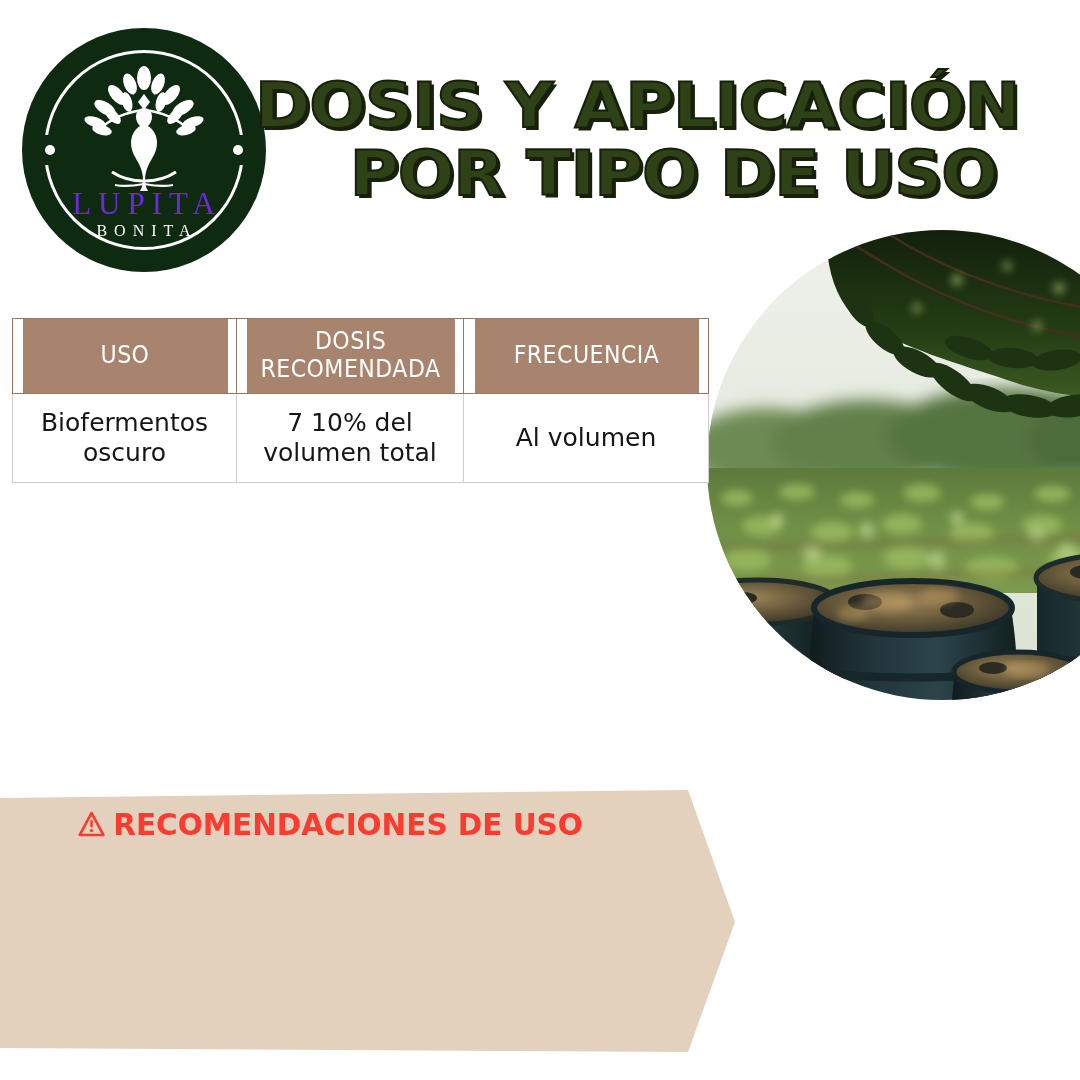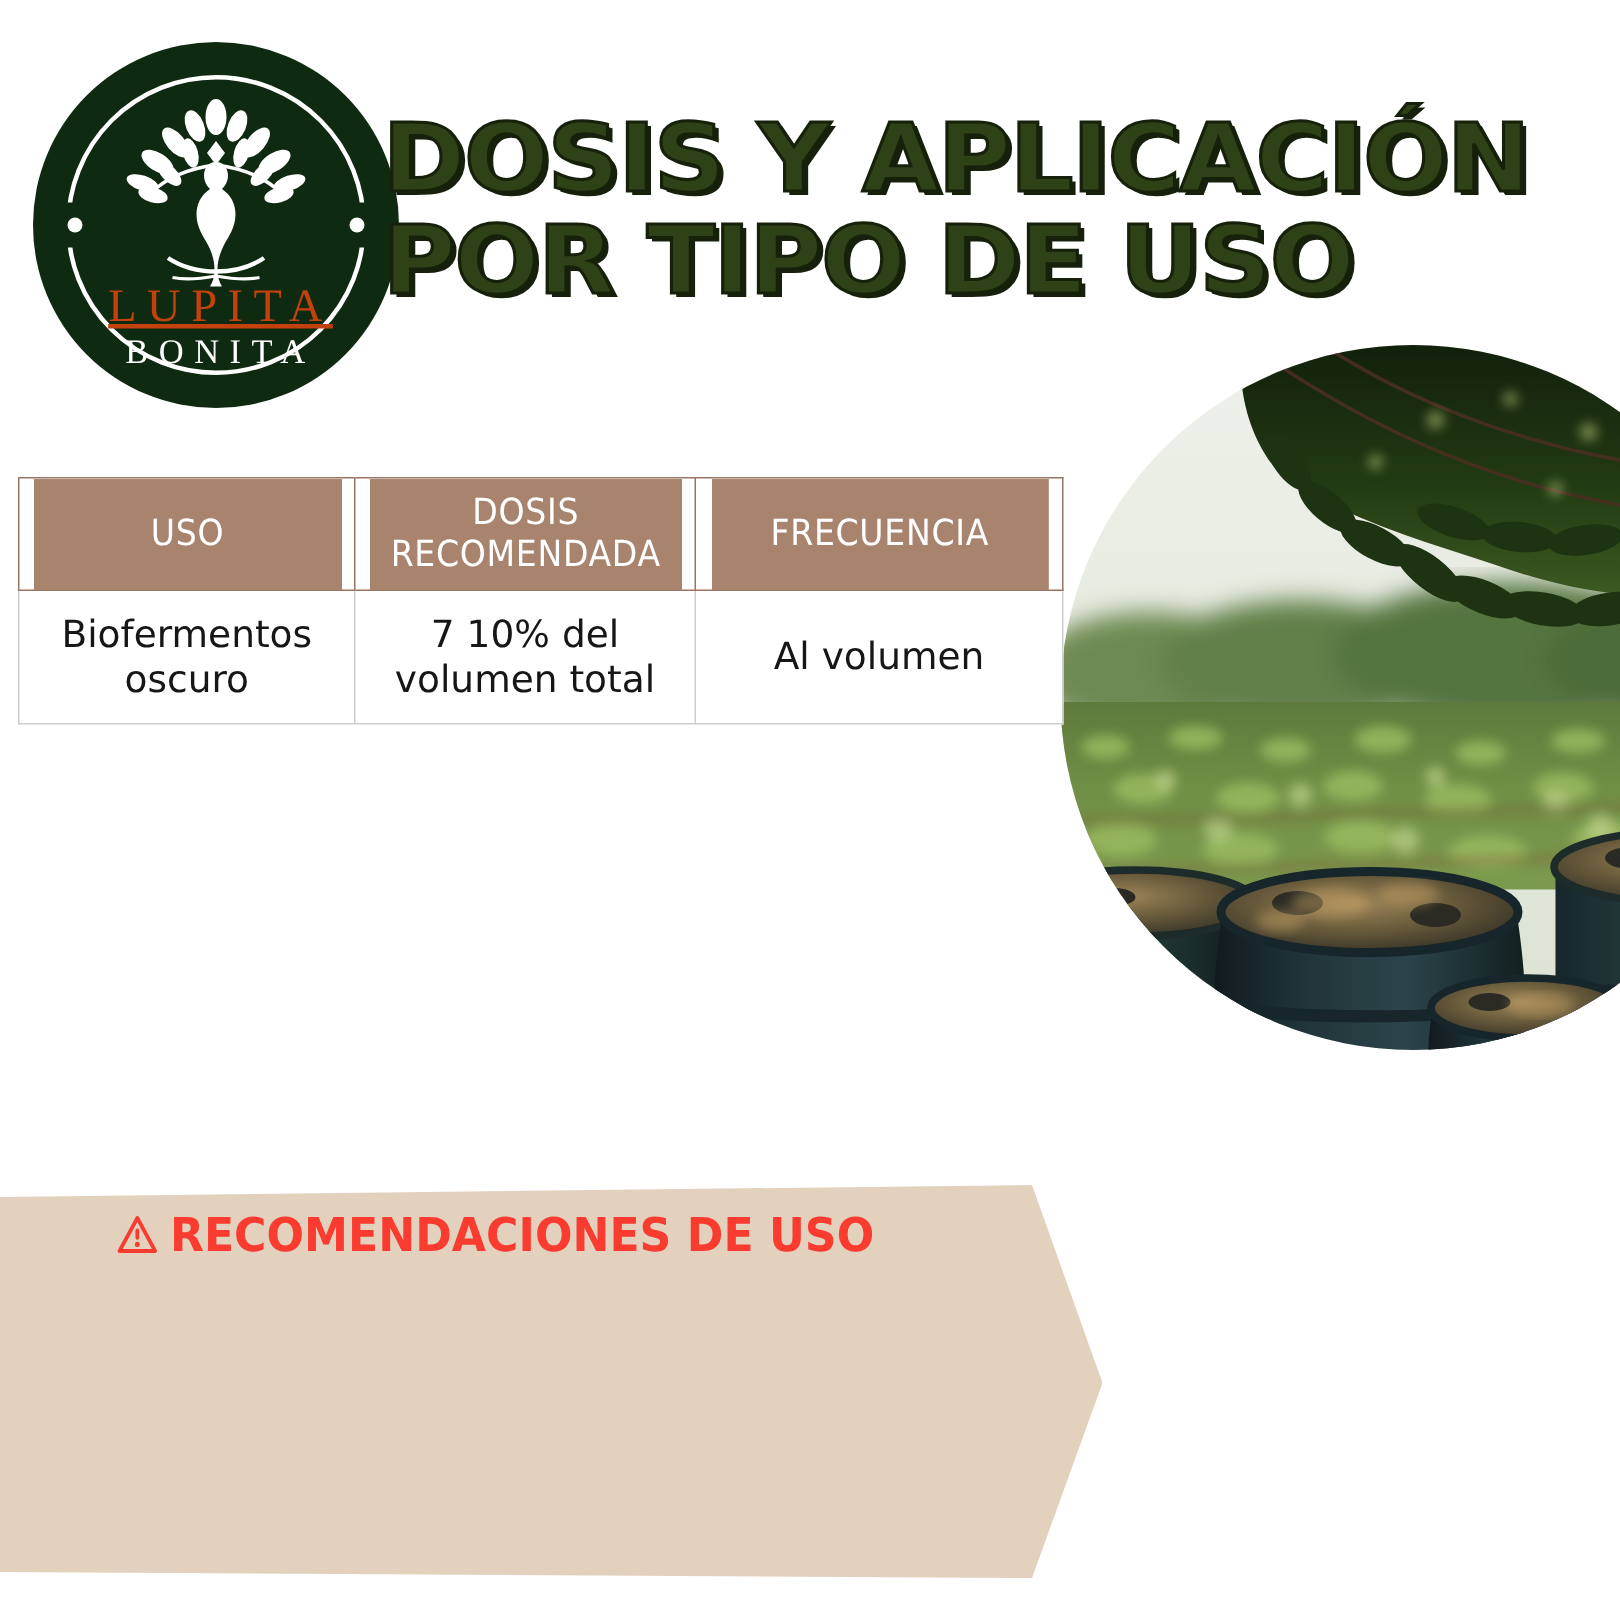--- a/index.html
+++ b/index.html
@@ -38,36 +38,35 @@
     width:10px;height:10px;border-radius:50%;background:#ffffff;
   }
   .ring-dot.l{left:23px;}
   .ring-dot.r{right:23px;}
   .logo-tree{
     position:absolute;left:50%;top:36px;transform:translateX(-50%);
     width:150px;height:130px;
   }
   .logo-name{
     position:absolute;left:0;right:0;top:160px;text-align:center;
-    color:#c2410c;font-family:"Liberation Serif", serif;
+    color:#6d28d9;font-family:"Liberation Serif", serif;
     font-size:31px;letter-spacing:7px;line-height:1;
     padding-left:6px;
-    text-decoration:underline;
   }
   .logo-sub{
     position:absolute;left:0;right:0;top:195px;text-align:center;
     color:#ffffff;font-family:"Liberation Serif", serif;
-    font-size:23px;letter-spacing:7px;line-height:1;
+    font-size:16px;letter-spacing:7px;line-height:1;
     padding-left:6px;
   }
 
   
   .title-block{
     position:absolute;left:276px;top:76px;width:700px;
-    text-align:left;
+    text-align:right;
   }
   .title-line{
     font-family:"DejaVu Sans", sans-serif;
     font-weight:bold;
     font-size:63px;
     line-height:0.96;
     color:#2f4116;
     letter-spacing:-1px;
     -webkit-text-stroke:2px #16200a;
     text-shadow:3px 3px 0 #16200a;

